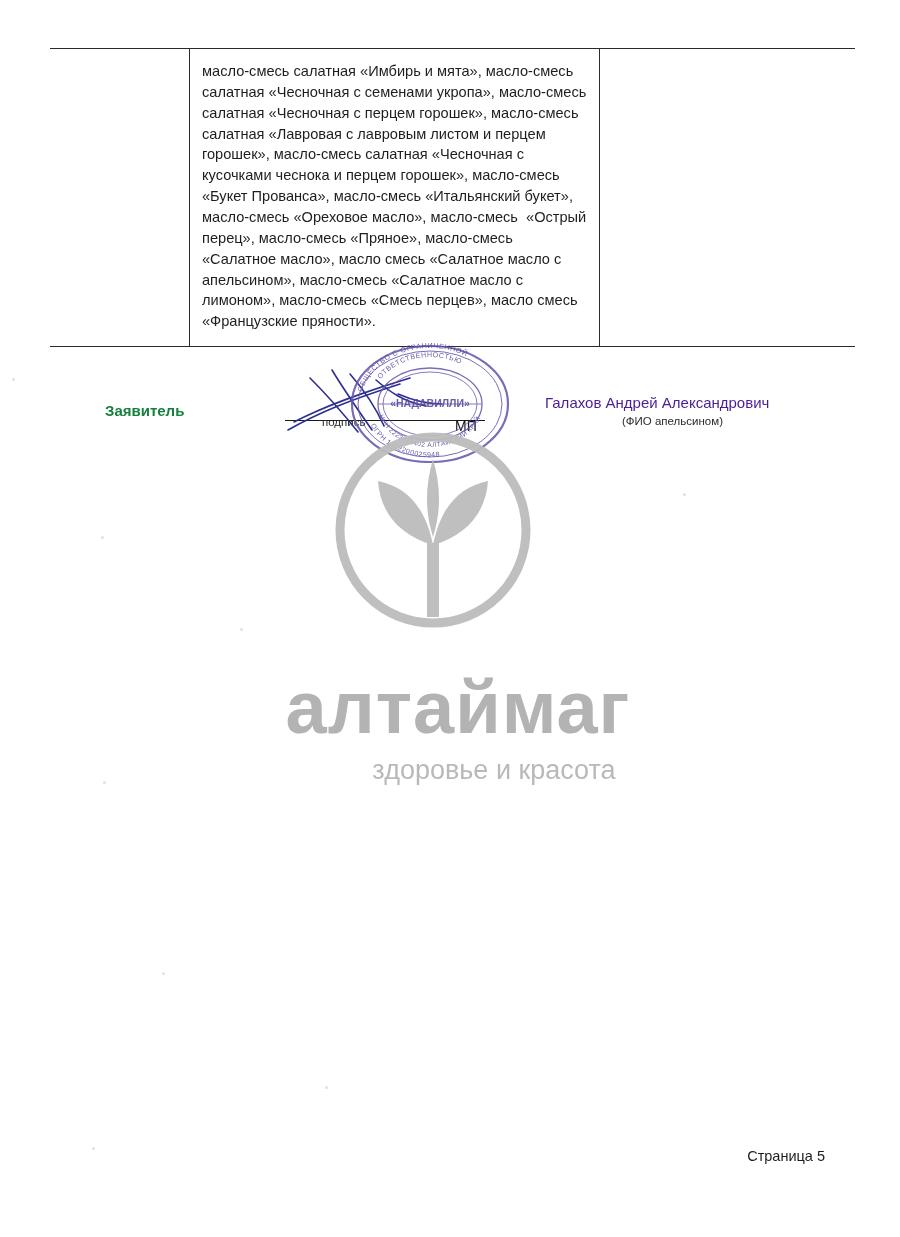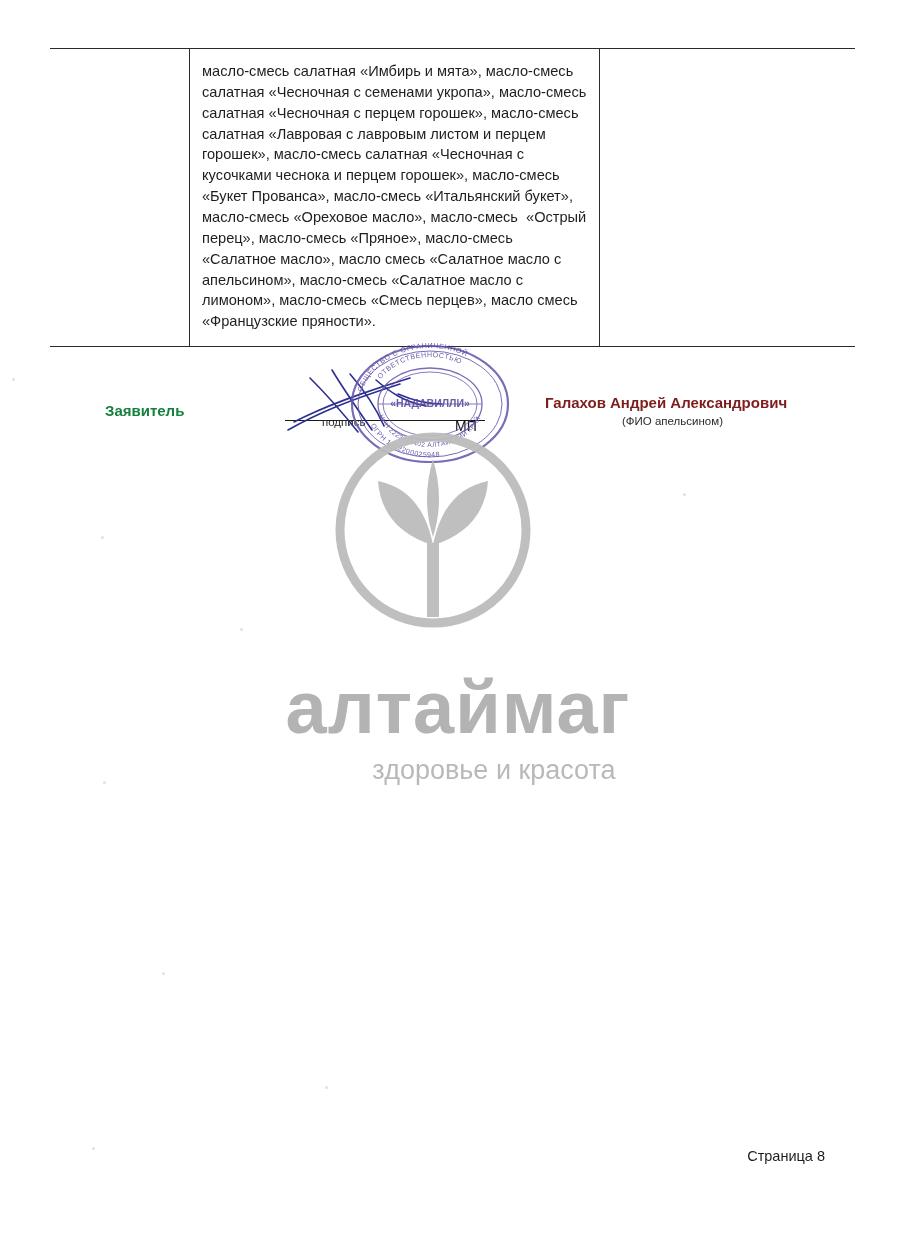--- a/index.html
+++ b/index.html
@@ -98,22 +98,22 @@
     top: 28px;
     font-size: 14px;
     font-weight: normal;
     color: #111;
   }
   .fio-name {
     position: absolute;
     left: 545px;
     top: 4px;
     font-size: 15px;
-    font-weight: bold;
-    color: #7f1d1d;
+    font-weight: normal;
+    color: #4c1d95;
     white-space: nowrap;
   }
   .fio-caption {
     position: absolute;
     left: 622px;
     top: 25px;
     font-size: 11.5px;
     color: #2a2a2a;
     white-space: nowrap;
   }
@@ -268,15 +268,15 @@
         <path d="M99 118 h12 v74 h-12 z"></path>
         <path d="M105 120 C 70 110, 52 86, 50 56 C 80 62, 98 84, 105 120 Z"></path>
         <path d="M105 120 C 140 110, 158 86, 160 56 C 130 62, 112 84, 105 120 Z"></path>
         <path d="M105 112 C 96 84, 98 58, 105 34 C 112 58, 114 84, 105 112 Z"></path>
       </g>
     </svg>
     <div class="wm-title">алтаймаг</div>
     <div class="wm-sub">здоровье и красота</div>
   </div>
 
-  <div class="page-number">Страница 8</div>
+  <div class="page-number">Страница 5</div>
 
 </div>
 
 </body></html>

